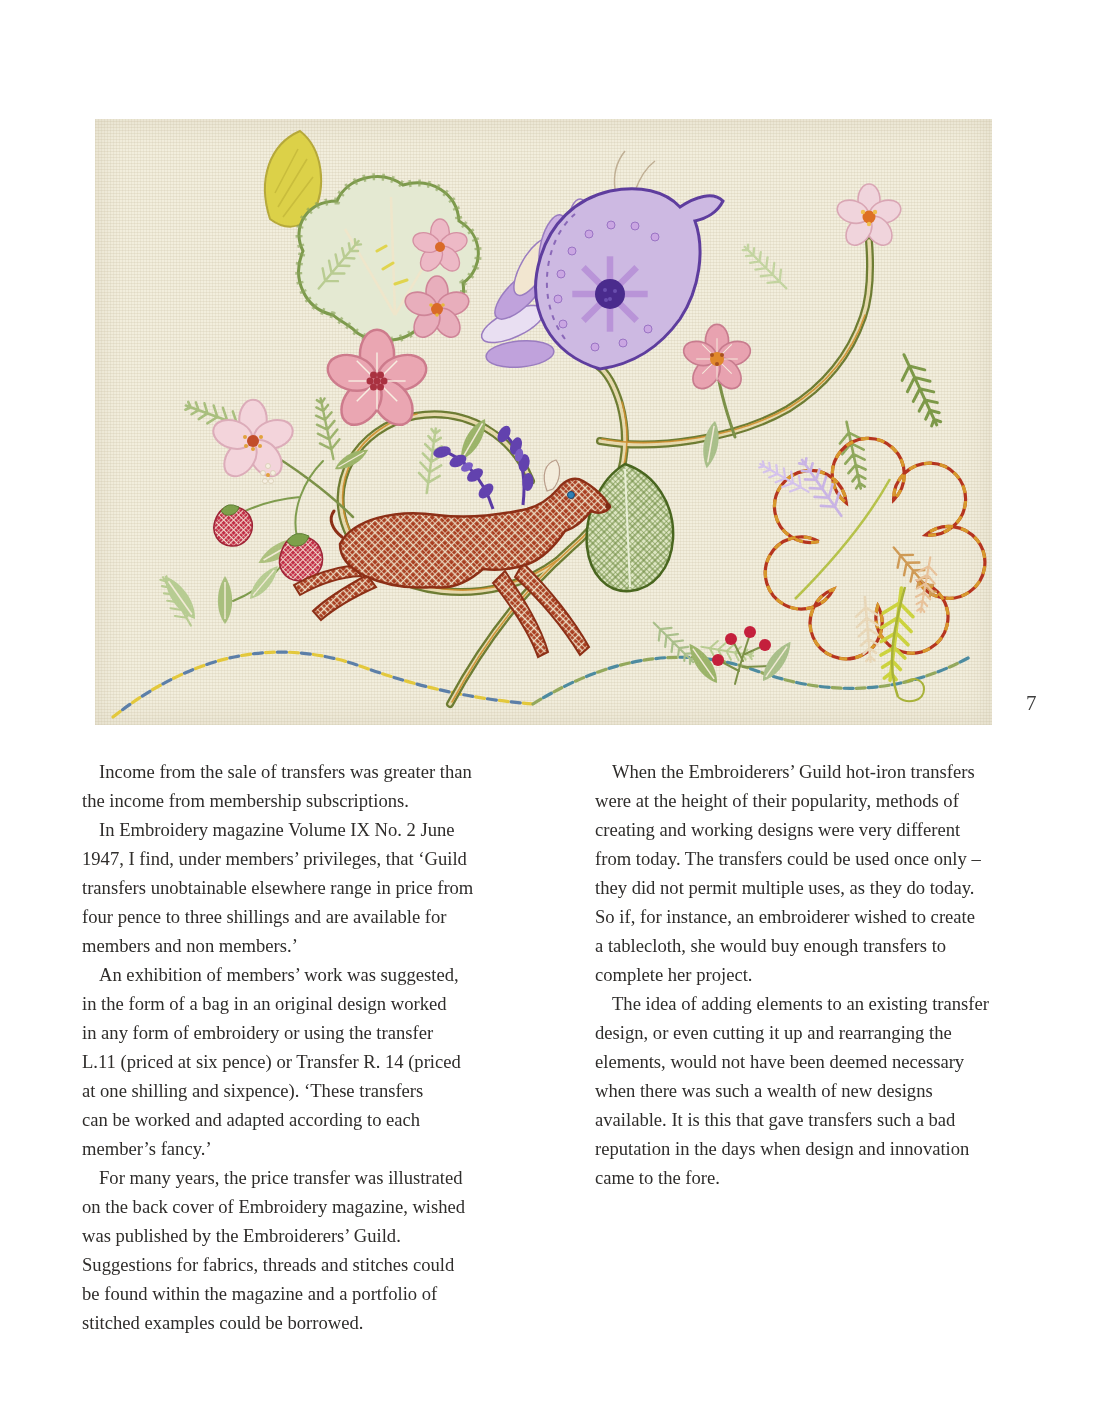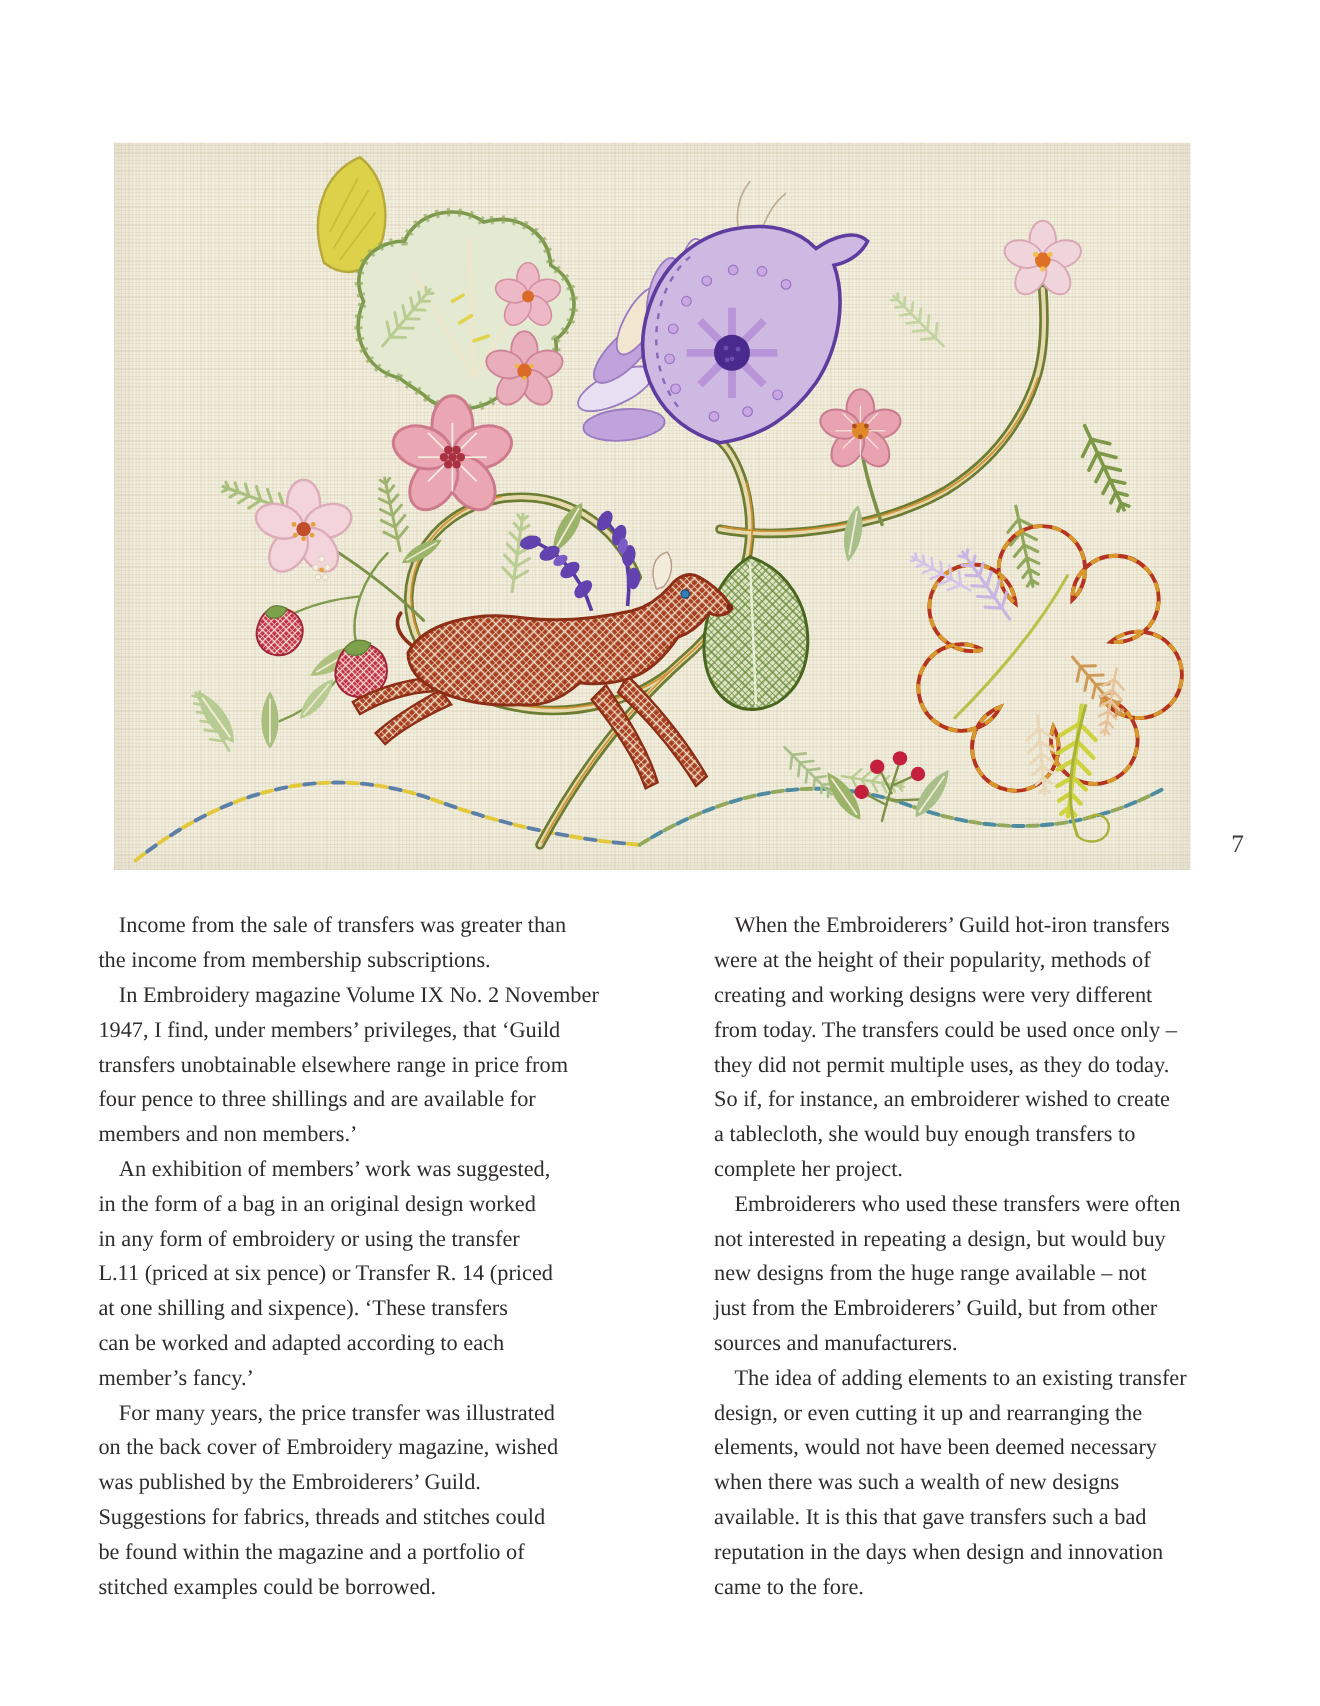--- a/index.html
+++ b/index.html
@@ -278,21 +278,21 @@
         <path d="M245,425 C258,400 300,390 342,396 C375,400 405,396 432,390 C447,386 456,378 463,370 C470,361 479,357 488,362 C495,366 503,372 509,379 L515,388 C511,394 503,395 496,392 C489,401 480,409 470,412 C459,428 447,440 433,445 C420,450 402,452 388,450 C370,466 352,470 338,468 C315,470 290,466 270,457 C254,449 245,438 245,425 Z" fill="url(#lat)" stroke="#8c2f16" stroke-width="2.5"></path>
         <circle cx="476" cy="376" r="3.5" fill="#2f7fb5" stroke="#1c4a6e" stroke-width="1"></circle>
         <circle cx="513" cy="387" r="2.8" fill="#7c2a14"></circle>
       </g>
     </svg>
   </figure>
 
   <div class="col col-left">
     <p><span>Income from the sale of transfers was greater than
 the income from membership subscriptions.</span></p>
-    <p><span>In </span><span class="it">Embroidery</span><span> magazine Volume IX No. 2 November
+    <p><span>In </span><span class="it">Embroidery</span><span> magazine Volume IX No. 2 June
 1947, I find, under members’ privileges, that ‘Guild
 transfers unobtainable elsewhere range in price from
 four pence to three shillings and are available for
 members and non members.’</span></p>
     <p><span>An exhibition of members’ work was suggested,
 in the form of a bag in an original design worked
 in any form of embroidery or using the transfer
 L.11 (priced at six pence) or Transfer R. 14 (priced
 at one shilling and sixpence). ‘These transfers
 can be worked and adapted according to each
@@ -307,25 +307,20 @@
 
   <div class="col col-right">
     <p><span>When the Embroiderers’ Guild hot-iron transfers
 were at the height of their popularity, methods of
 creating and working designs were very different
 from today. The transfers could be used once only –
 they did not permit multiple uses, as they do today.
 So if, for instance, an embroiderer wished to create
 a tablecloth, she would buy enough transfers to
 complete her project.</span></p>
-    <p><span>Embroiderers who used these transfers were often
-not interested in repeating a design, but would buy
-new designs from the huge range available – not
-just from the Embroiderers’ Guild, but from other
-sources and manufacturers.</span></p>
     <p><span>The idea of adding elements to an existing transfer
 design, or even cutting it up and rearranging the
 elements, would not have been deemed necessary
 when there was such a wealth of new designs
 available. It is this that gave transfers such a bad
 reputation in the days when design and innovation
 came to the fore.</span></p>
   </div>
 
   <div class="pagenum">7</div>

